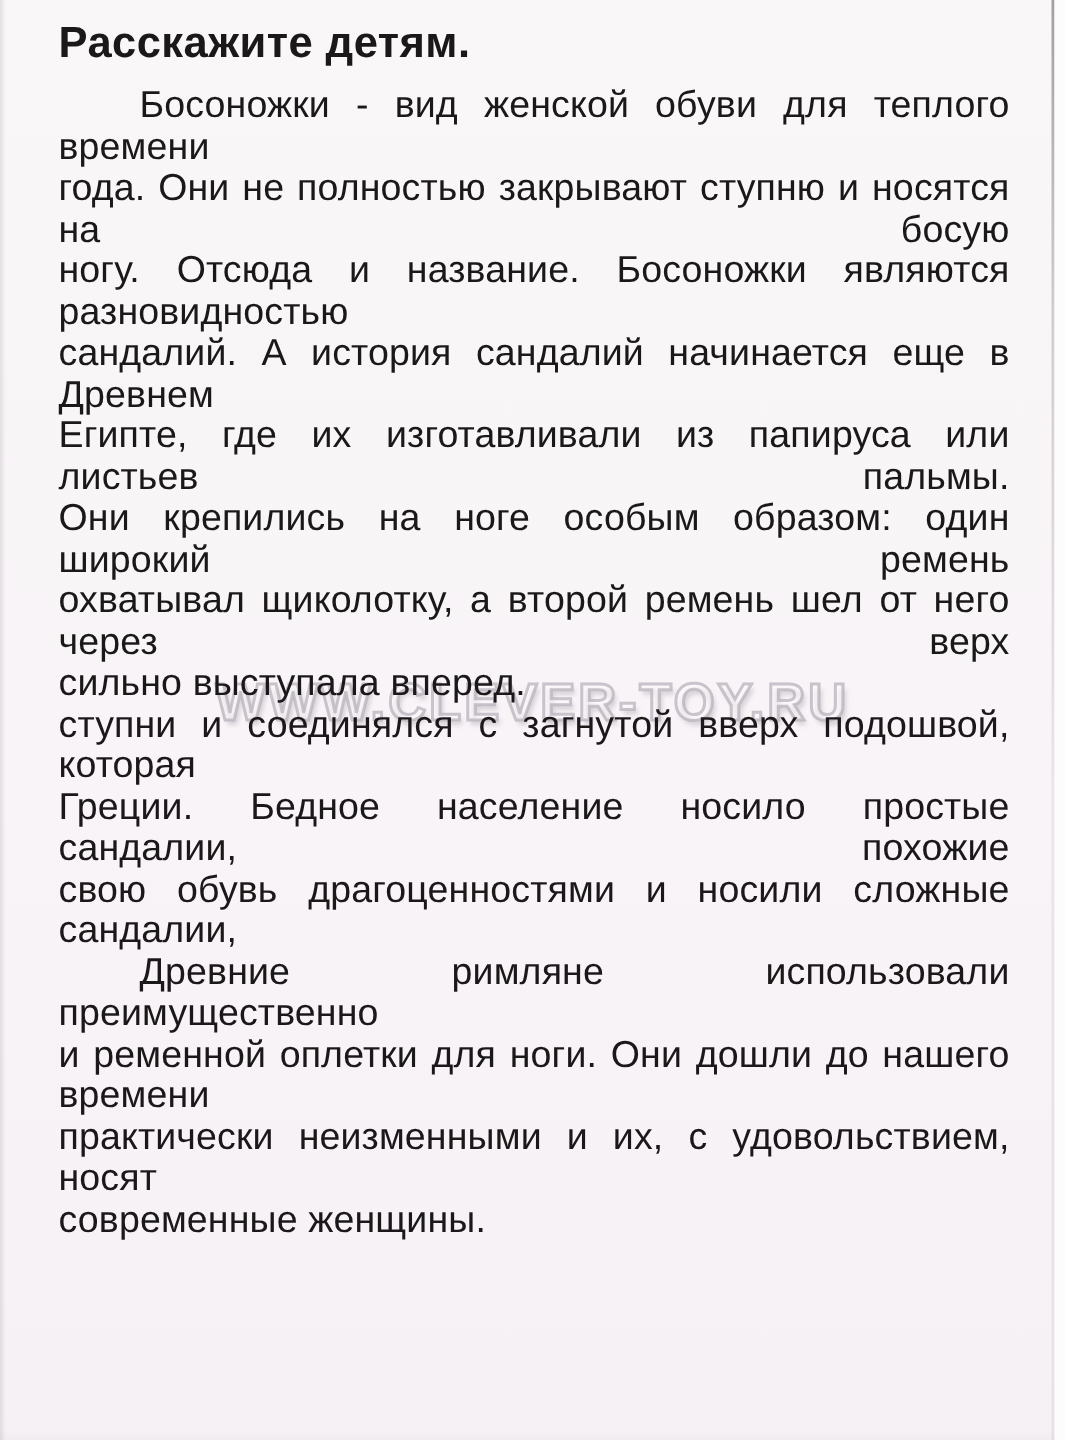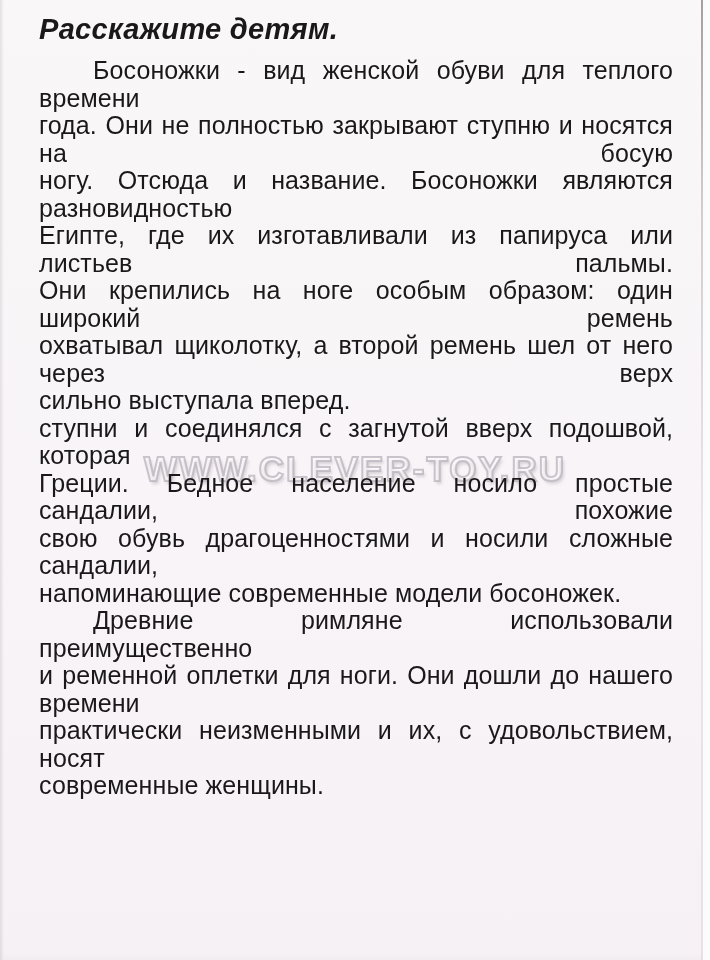--- a/index.html
+++ b/index.html
@@ -33,21 +33,21 @@
   .edge-left-line {
     position:absolute; top:0; left:0; width:4px; height:100%;
     background:linear-gradient(90deg, rgba(140,130,138,0.18), rgba(140,130,138,0));
     z-index:4;
   }
   .content {
     position:absolute; left:39px; top:12px; width:634px; z-index:2;
   }
   .title {
     font-size:29px; font-weight:bold; letter-spacing:0.3px;
-    line-height:34px; margin:0 0 11px 0;font-style:italic;
+    line-height:34px; margin:0 0 11px 0;
   }
   .para { margin:0; }
   .line {
     font-size:25px; line-height:27.5px;
     text-align:justify; text-align-last:justify;
     letter-spacing:0.1px;
   }
   .line.first { text-indent:54px; }
   .line.last  { text-align-last:left; }
   .watermark {
@@ -66,31 +66,31 @@
 
   <div class="watermark">WWW.CLEVER-TOY.RU</div>
 
   <div class="content">
     <h1 class="title">Расскажите детям.</h1>
 
     <div class="para">
       <div class="line first">Босоножки - вид женской обуви для теплого времени</div>
       <div class="line">года. Они не полностью закрывают ступню и носятся на босую</div>
       <div class="line">ногу. Отсюда и название. Босоножки являются разновидностью</div>
+      <div class="line">сандалий. А история сандалий начинается еще в Древнем</div>
       <div class="line">Египте, где их изготавливали из папируса или листьев пальмы.</div>
       <div class="line">Они крепились на ноге особым образом: один широкий ремень</div>
       <div class="line">охватывал щиколотку, а второй ремень шел от него через верх</div>
       <div class="line last">сильно выступала вперед.</div>
       <div class="line">ступни и соединялся с загнутой вверх подошвой, которая</div>
     </div>
 
     <div class="para">
       <div class="line">Греции. Бедное население носило простые сандалии, похожие</div>
       <div class="line">свою обувь драгоценностями и носили сложные сандалии,</div>
-      <div class="line last">напоминающие современные модели босоножек.</div>
     </div>
 
     <div class="para">
       <div class="line first">Древние римляне использовали преимущественно</div>
       <div class="line">и ременной оплетки для ноги. Они дошли до нашего времени</div>
       <div class="line">практически неизменными и их, с удовольствием, носят</div>
       <div class="line last">современные женщины.</div>
     </div>
   </div>
 

